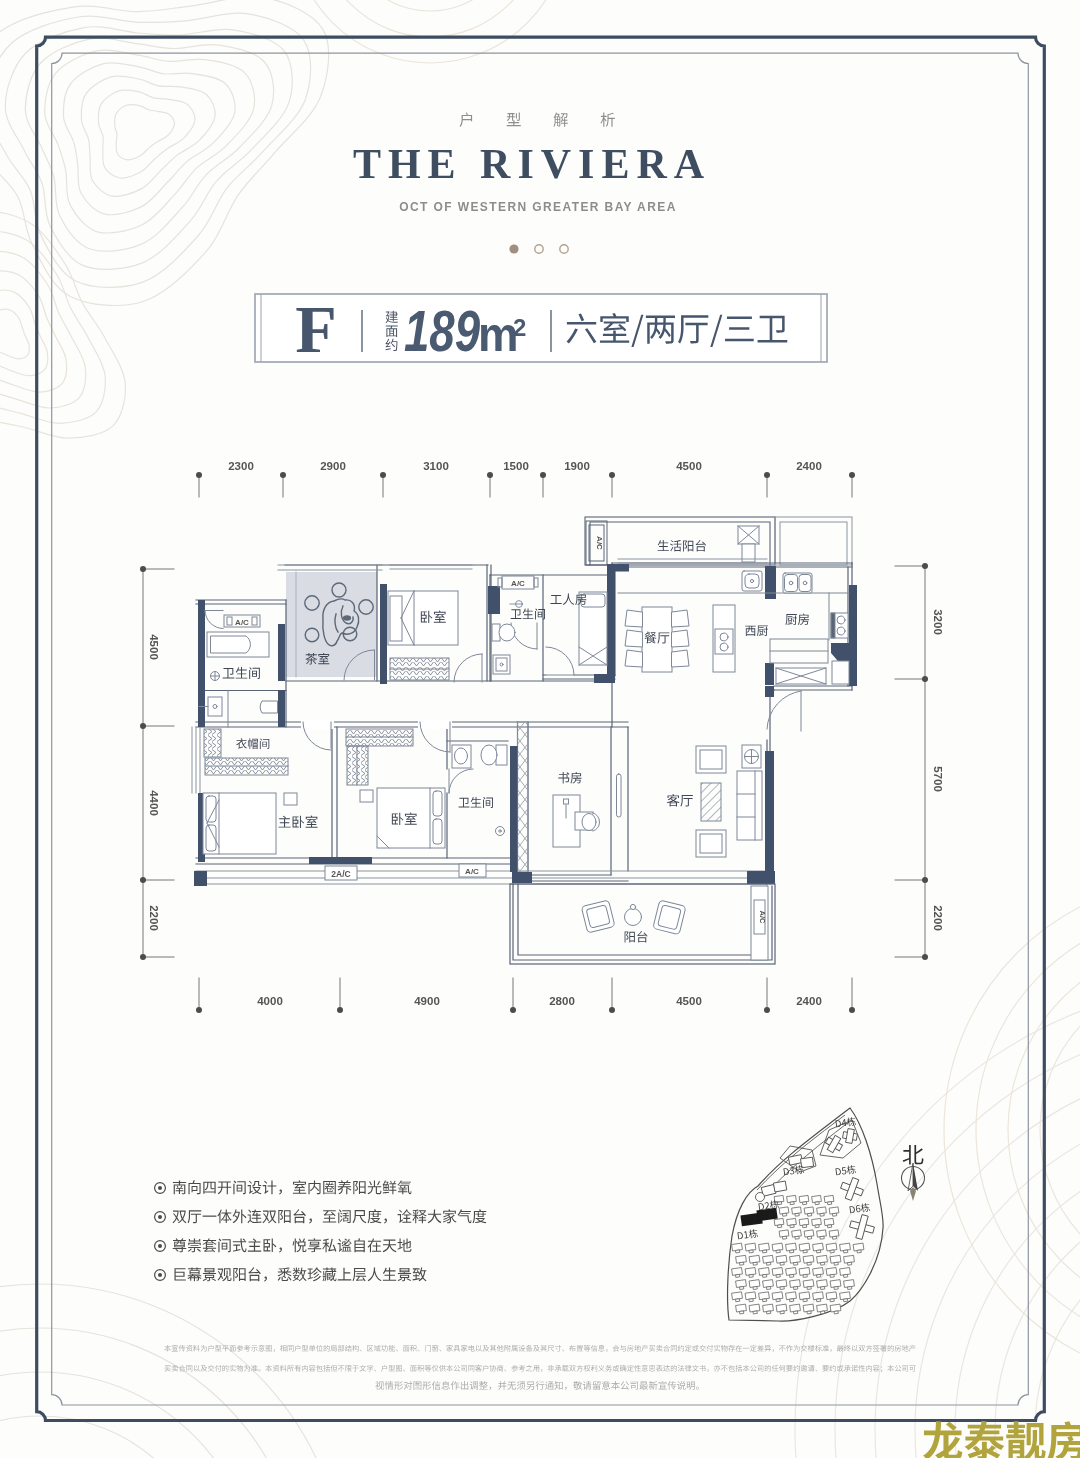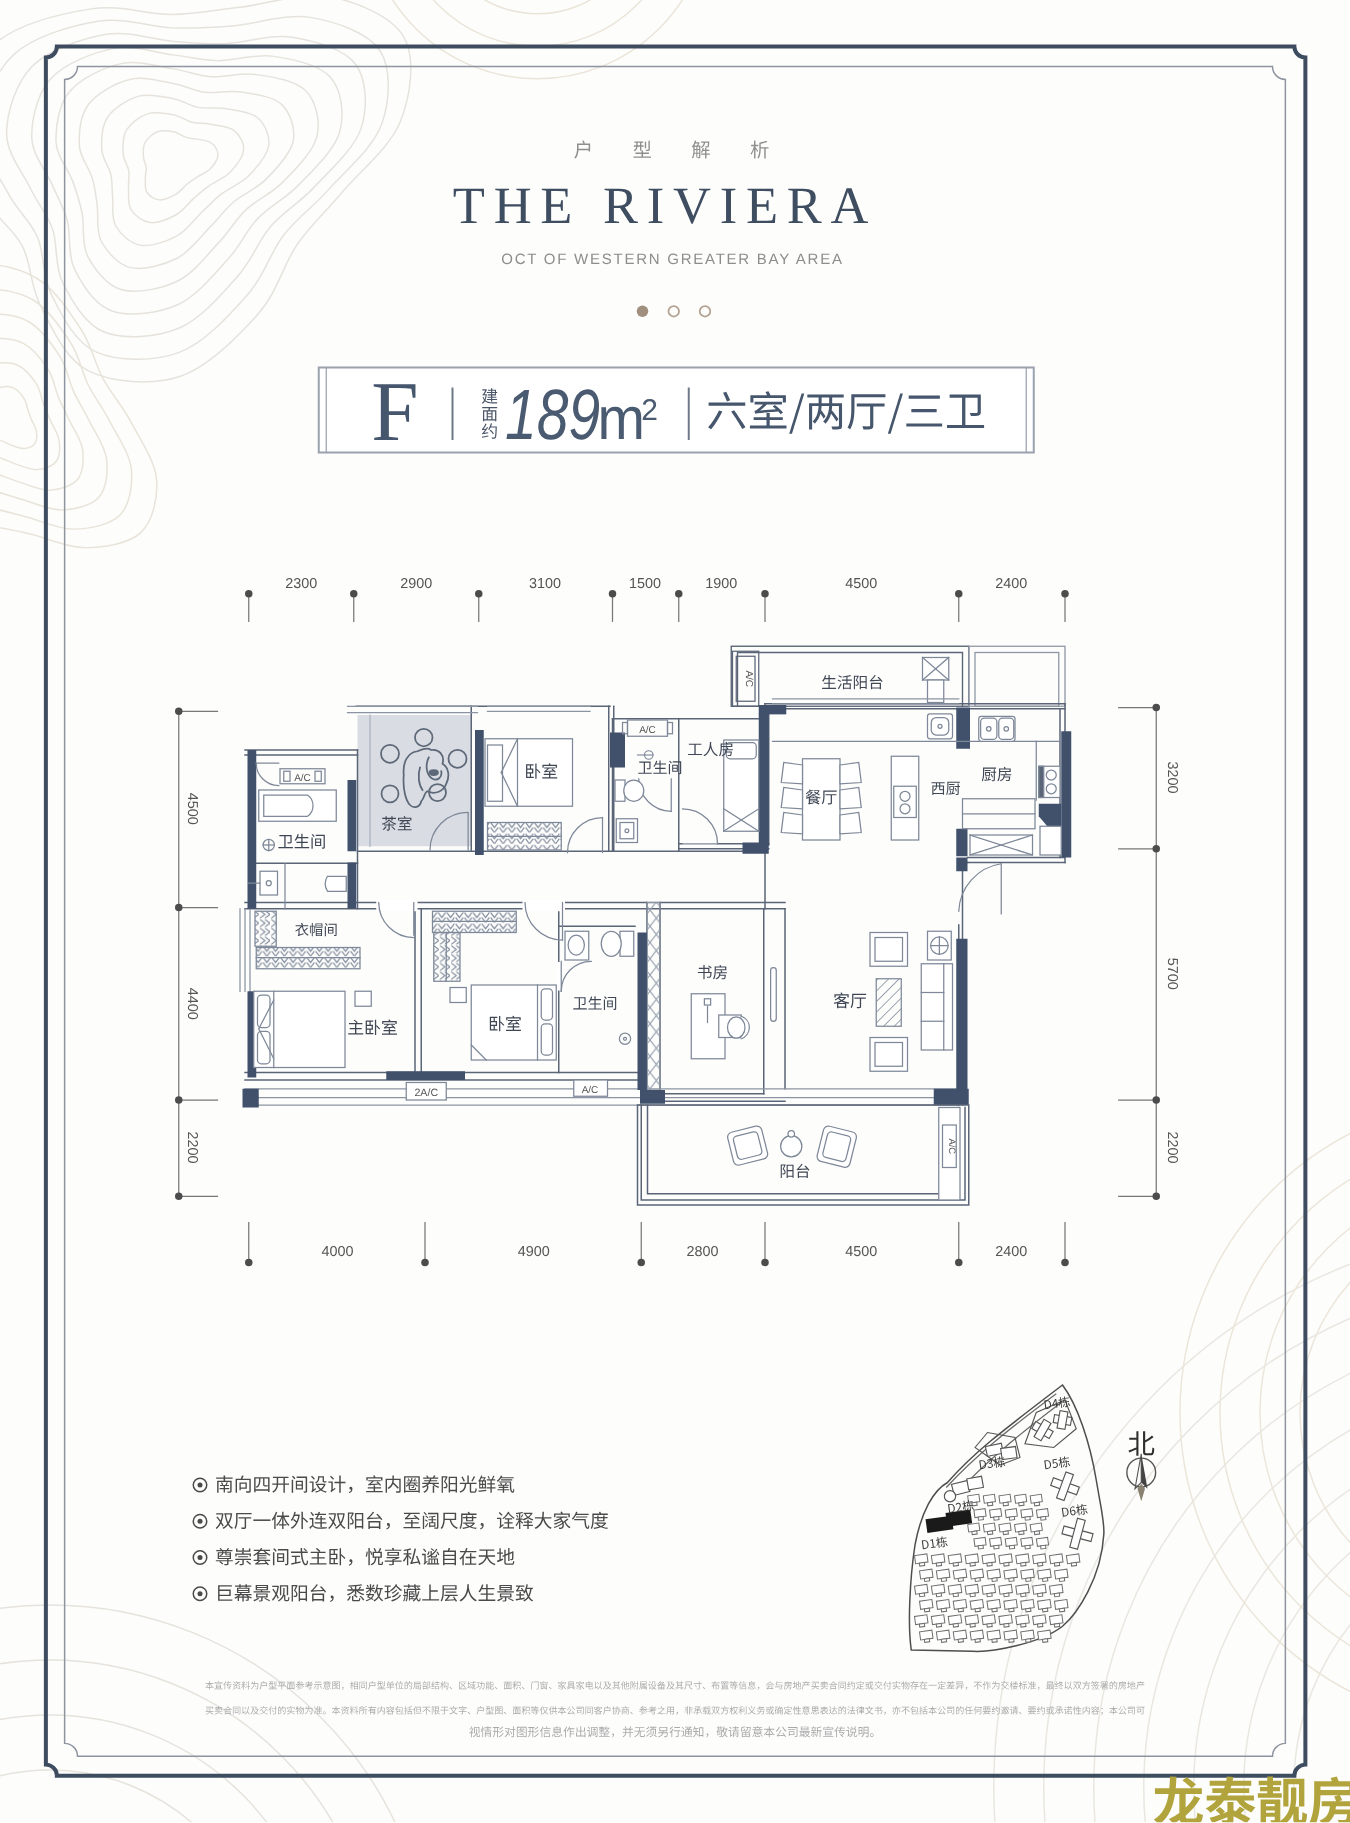--- a/index.html
+++ b/index.html
@@ -1,16 +1,16 @@
 <!DOCTYPE html>
 <html><head>
 <meta charset="utf-8">
 <style>
   html,body{margin:0;padding:0;background:#ffffff;}
-  #page{width:1080px;height:1458px;position:relative;overflow:hidden;background:#fdfdfc;}
+  #page{width:1080px;height:1458px;position:relative;overflow:hidden;background:#fdfdfc;font-weight:bold;}
   svg text{font-family:"Liberation Sans",sans-serif;}
   .serif{font-family:"Liberation Serif",serif;}
 </style>
 </head>
 <body>
 <div id="page">
 <svg width="1080" height="1458" viewBox="0 0 1080 1458">
 <defs>
   <pattern id="hatch" width="6" height="6" patternUnits="userSpaceOnUse" patternTransform="rotate(45)">
     <line x1="0" y1="0" x2="0" y2="6" stroke="#7c8798" stroke-width="1.2"></line>

